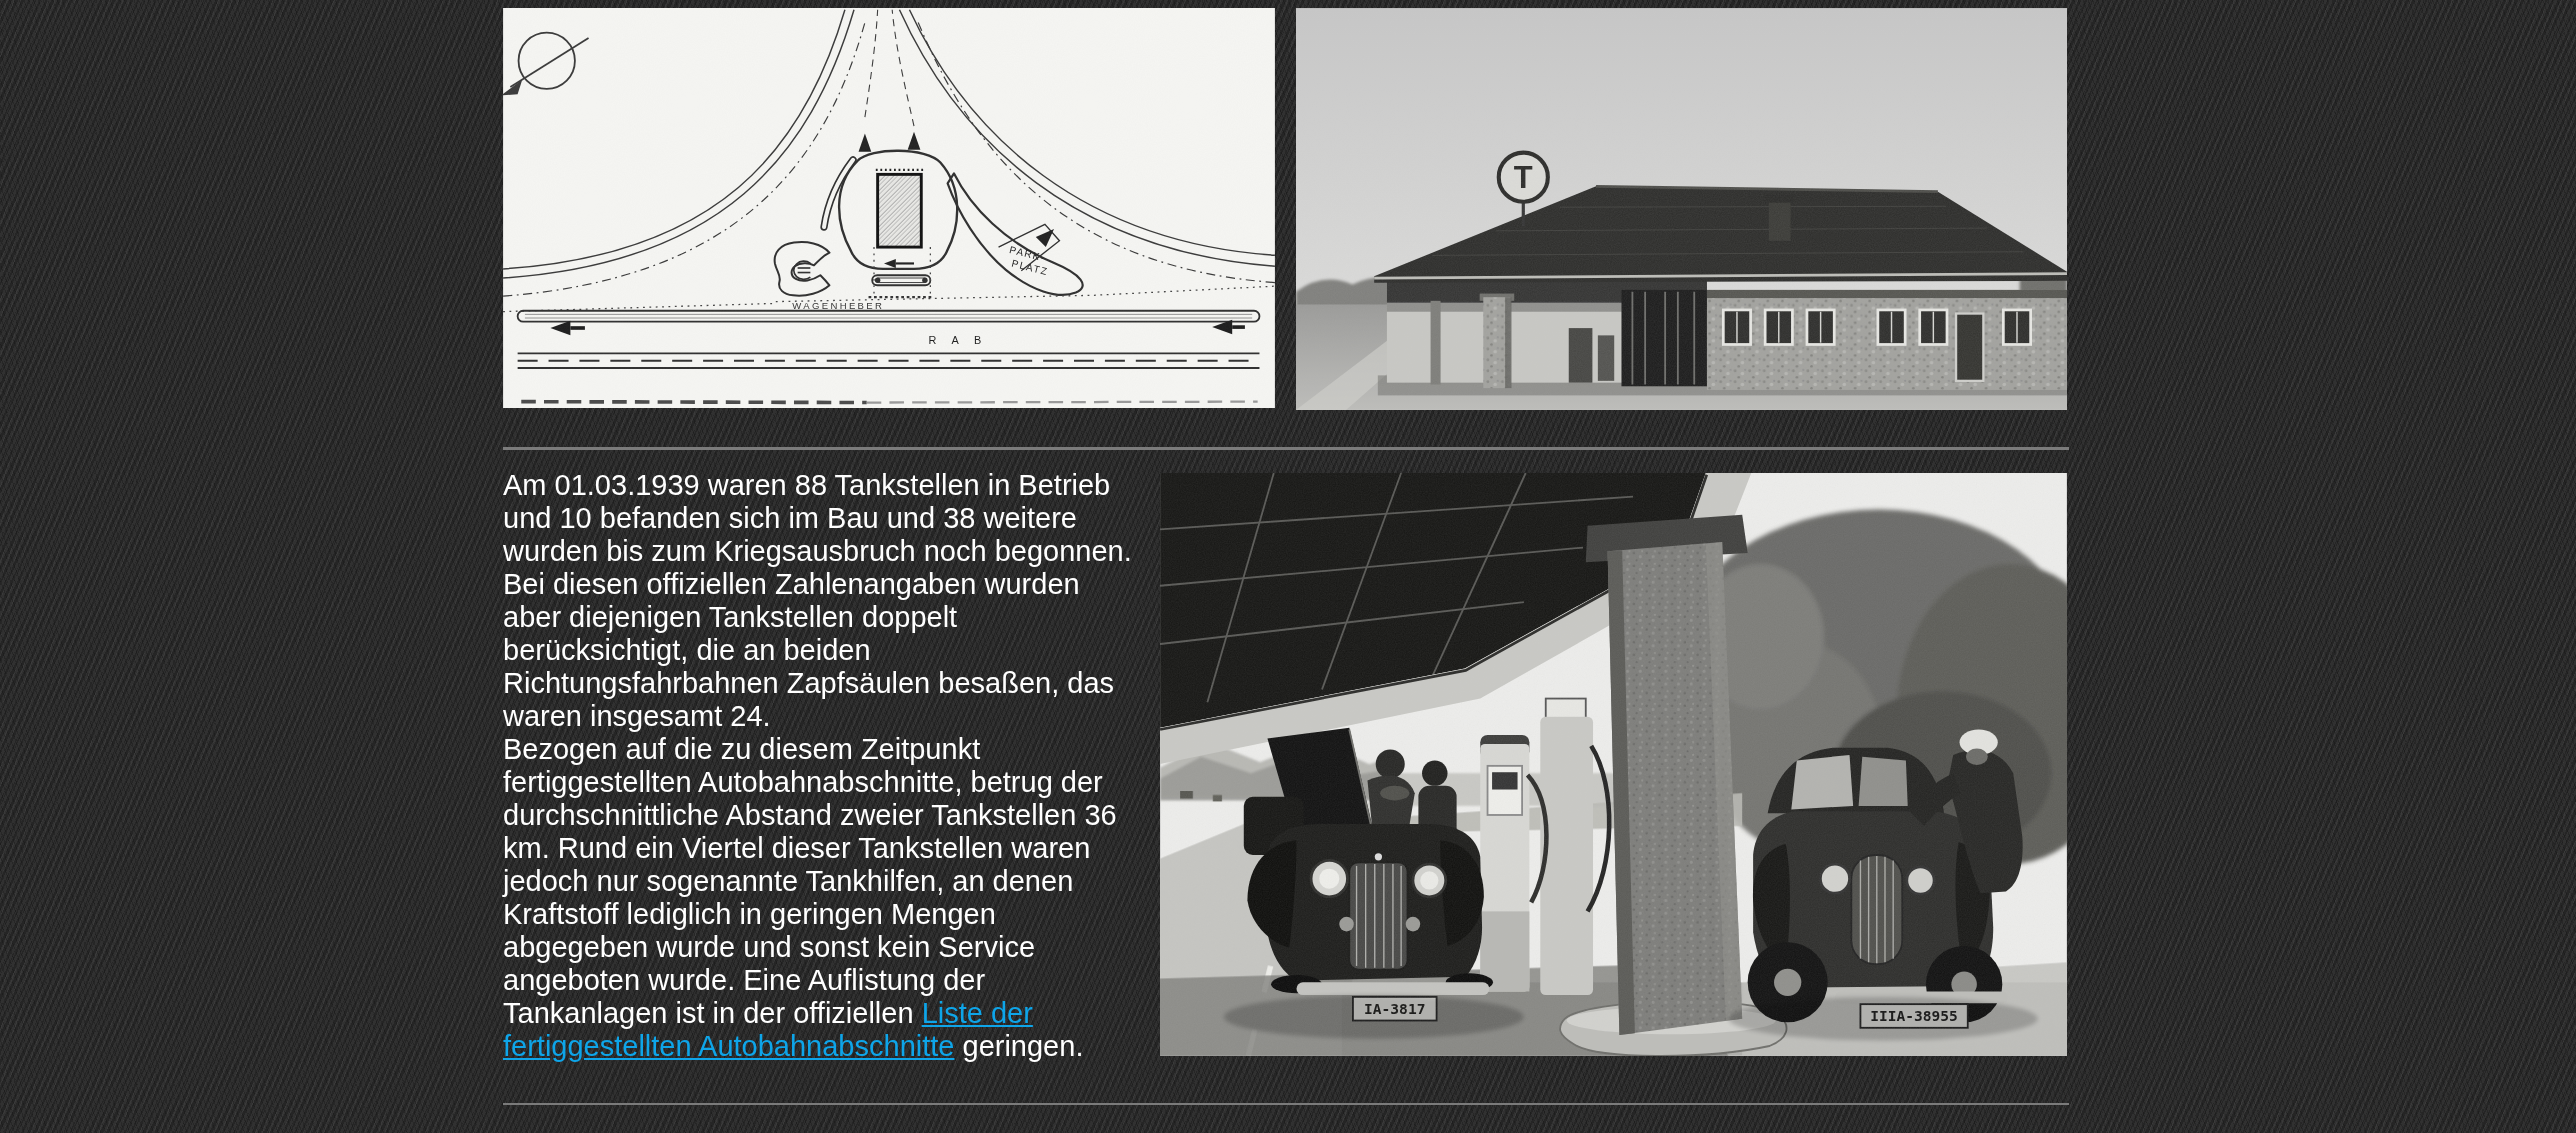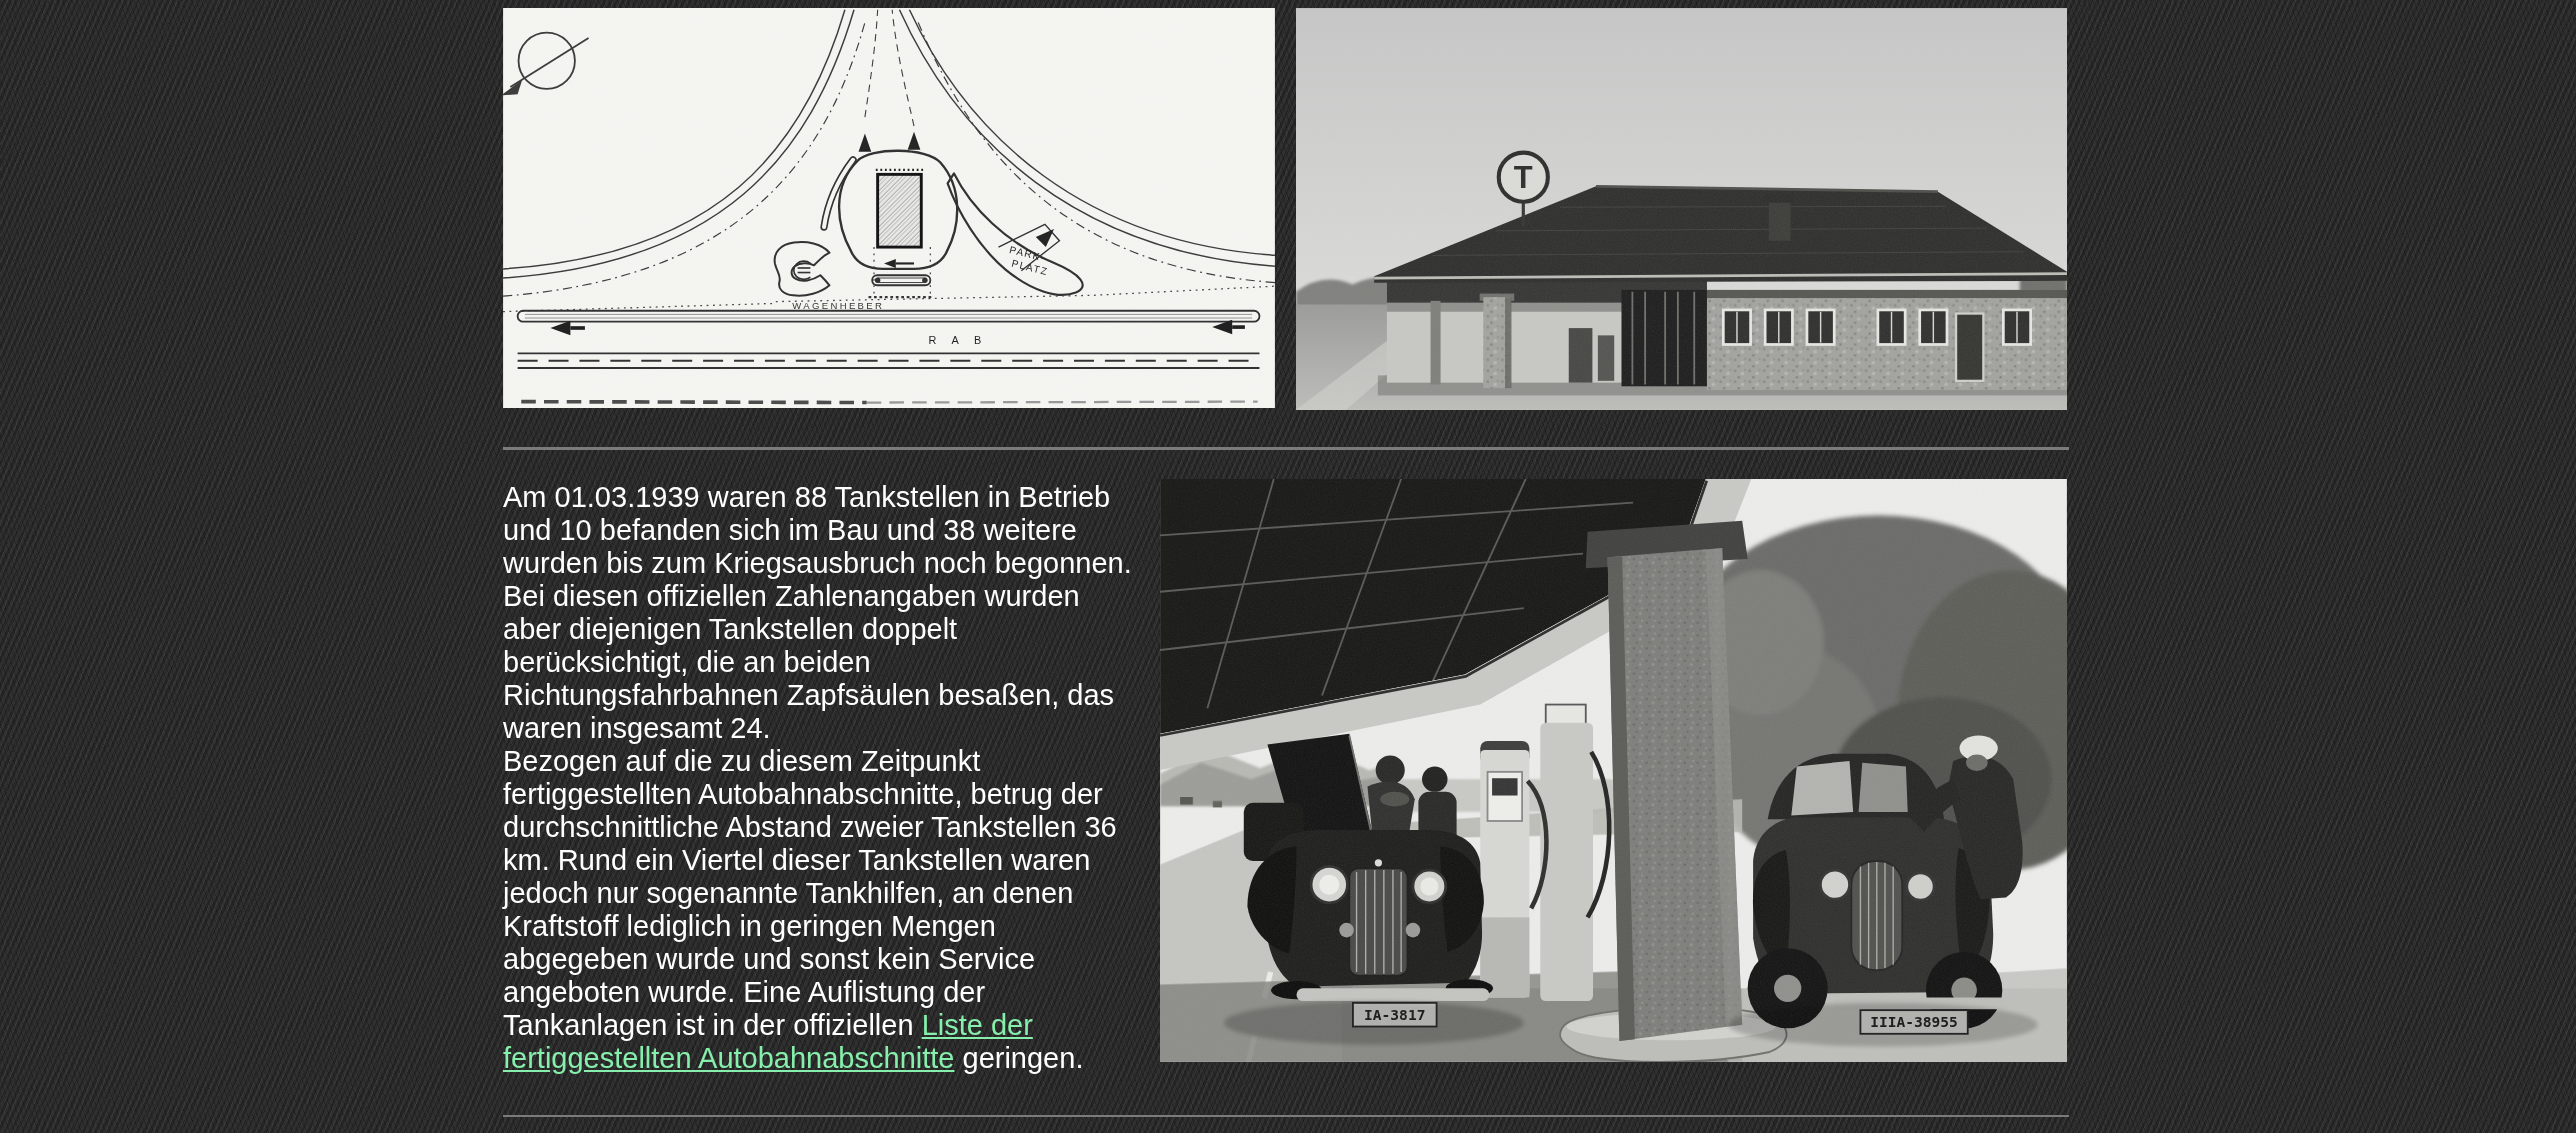--- a/index.html
+++ b/index.html
@@ -12,26 +12,26 @@
       repeating-linear-gradient(115deg, rgba(255,255,255,0.03) 0 2.7px, rgba(8,8,8,0.14) 2.7px 5.5px);
     font-family:"Liberation Sans","DejaVu Sans",sans-serif;
   }
   .content{position:absolute;left:503px;top:0;width:1566px;}
   .top-row{margin-top:8.2px;display:flex;gap:21px;align-items:flex-start;}
   .img-box{margin:0;padding:0;line-height:0;}
   .img-box svg{display:block;}
   .divider{border:none;height:2.7px;background:#7b7b7b;margin:0;width:100%;}
   .divider.top{margin-top:37px;}
   .divider.bottom{margin-top:40px;}
-  .main-row{margin-top:29px;display:flex;align-items:flex-start;}
+  .main-row{margin-top:17px;display:flex;align-items:center;}
   .article{
     width:657px;box-sizing:border-box;padding-top:1.8px;padding-right:12.7px;
     color:#ffffff;font-size:29px;line-height:33px;white-space:pre-line;
   }
-  .article a{color:#86efac;}
+  .article a{color:#0ea5e9;}
   .plate-text{font-family:"DejaVu Sans Mono","Liberation Mono",monospace;font-weight:bold;}
   .plan-label{font-family:"Liberation Sans",sans-serif;}
 </style>
 </head>
 <body>
 
 <div class="content">
 
   <div class="top-row">
 

